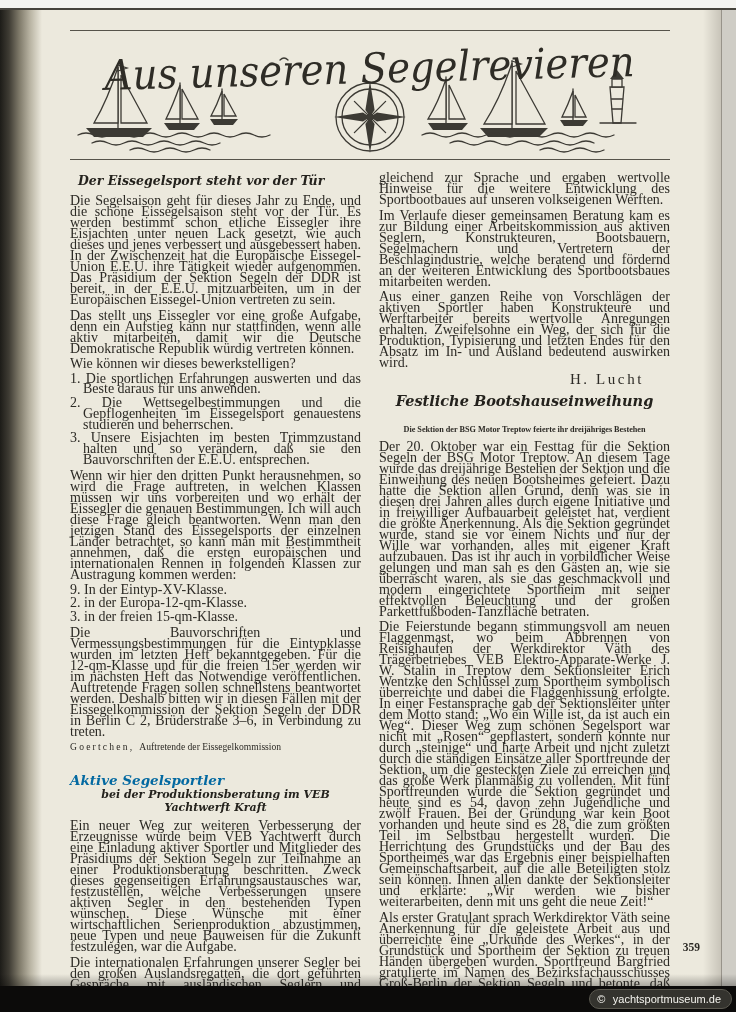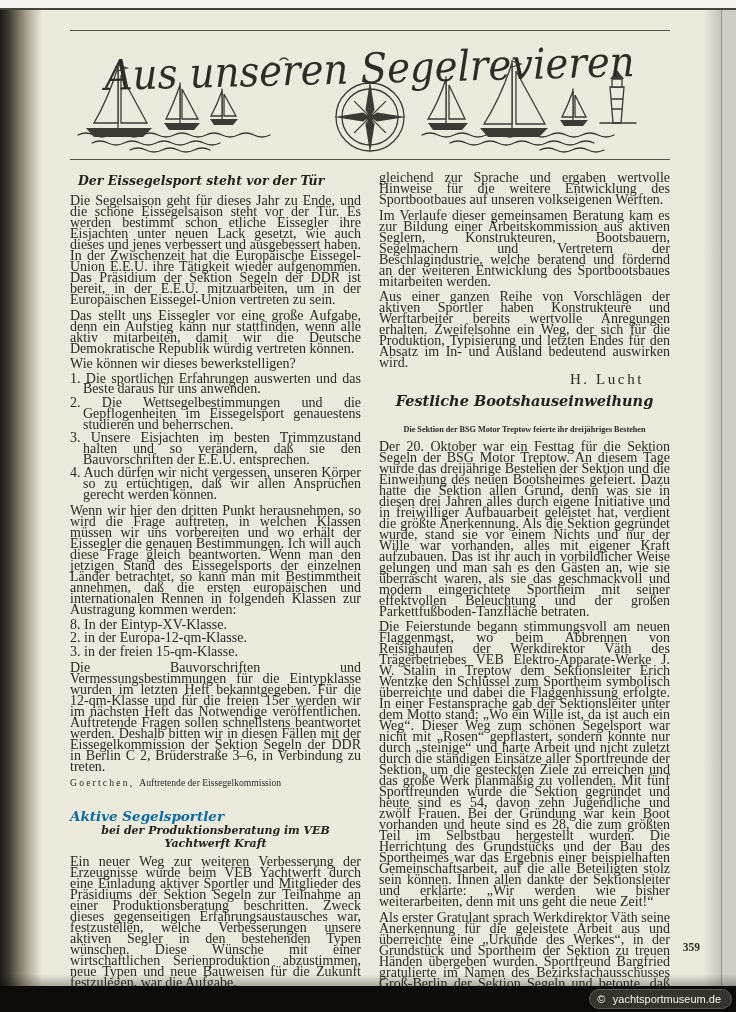--- a/index.html
+++ b/index.html
@@ -143,25 +143,24 @@
 
       <div class="col">
         <div class="h1">Der Eissegelsport steht vor der Tür</div>
         <p class="bp">Die Segelsaison geht für dieses Jahr zu Ende, und die schöne Eissegelsaison steht vor der Tür. Es werden bestimmt schon etliche Eissegler ihre Eisjachten unter neuen Lack gesetzt, wie auch dieses und jenes verbessert und ausgebessert haben. In der Zwischenzeit hat die Europäische Eissegel-Union E.E.U. ihre Tätigkeit wieder aufgenommen. Das Präsidium der Sektion Segeln der DDR ist bereit, in der E.E.U. mitzuarbeiten, um in der Europäischen Eissegel-Union vertreten zu sein.</p>
         <p class="bp">Das stellt uns Eissegler vor eine große Aufgabe, denn ein Aufstieg kann nur stattfinden, wenn alle aktiv mitarbeiten, damit wir die Deutsche Demokratische Republik würdig vertreten können.</p>
         <p class="bp">Wie können wir dieses bewerkstelligen?</p>
         <div class="li-block">
           <p class="li">1. Die sportlichen Erfahrungen auswerten und das Beste daraus für uns anwenden.</p>
           <p class="li">2. Die Wettsegelbestimmungen und die Gepflogenheiten im Eissegelsport genauestens studieren und beherrschen.</p>
           <p class="li">3. Unsere Eisjachten im besten Trimmzustand halten und so verändern, daß sie den Bauvorschriften der E.E.U. entsprechen.</p>
-          <p class="li">4. Auch dürfen wir nicht vergessen, unseren Körper so zu ertüchtigen, daß wir allen Ansprüchen gerecht werden können.</p>
         </div>
         <p class="bp">Wenn wir hier den dritten Punkt herausnehmen, so wird die Frage auftreten, in welchen Klassen müssen wir uns vorbereiten und wo erhält der Eissegler die genauen Bestimmungen. Ich will auch diese Frage gleich beantworten. Wenn man den jetzigen Stand des Eissegelsports der einzelnen Länder betrachtet, so kann man mit Bestimmtheit annehmen, daß die ersten europäischen und internationalen Rennen in folgenden Klassen zur Austragung kommen werden:</p>
         <div class="li-block">
-          <p class="li">8. In der Eintyp-XV-Klasse.</p>
+          <p class="li">9. In der Eintyp-XV-Klasse.</p>
           <p class="li">2. in der Europa-12-qm-Klasse.</p>
           <p class="li">3. in der freien 15-qm-Klasse.</p>
         </div>
         <p class="bp">Die Bauvorschriften und Vermessungsbestimmungen für die Eintypklasse wurden im letzten Heft bekanntgegeben. Für die 12-qm-Klasse und für die freien 15er werden wir im nächsten Heft das Notwendige veröffentlichen. Auftretende Fragen sollen schnellstens beantwortet werden. Deshalb bitten wir in diesen Fällen mit der Eissegelkommission der Sektion Segeln der DDR in Berlin C 2, Brüderstraße 3–6, in Verbindung zu treten.</p>
         <p class="sig-left">
           <span class="sig-name">Goertchen,</span><span>Auftretende der Eissegelkommission</span>
         </p>
         <div class="h2a">Aktive Segelsportler</div>
         <div class="h2b">bei der Produktionsberatung im VEB Yachtwerft Kraft</div>
         <p class="bp">Ein neuer Weg zur weiteren Verbesserung der Erzeugnisse wurde beim VEB Yachtwerft durch eine Einladung aktiver Sportler und Mitglieder des Präsidiums der Sektion Segeln zur Teilnahme an einer Produktionsberatung beschritten. Zweck dieses gegenseitigen Erfahrungsaustausches war, festzustellen, welche Verbesserungen unsere aktiven Segler in den bestehenden Typen wünschen. Diese Wünsche mit einer wirtschaftlichen Serienproduktion abzustimmen, neue Typen und neue Bauweisen für die Zukunft festzulegen, war die Aufgabe.</p>

